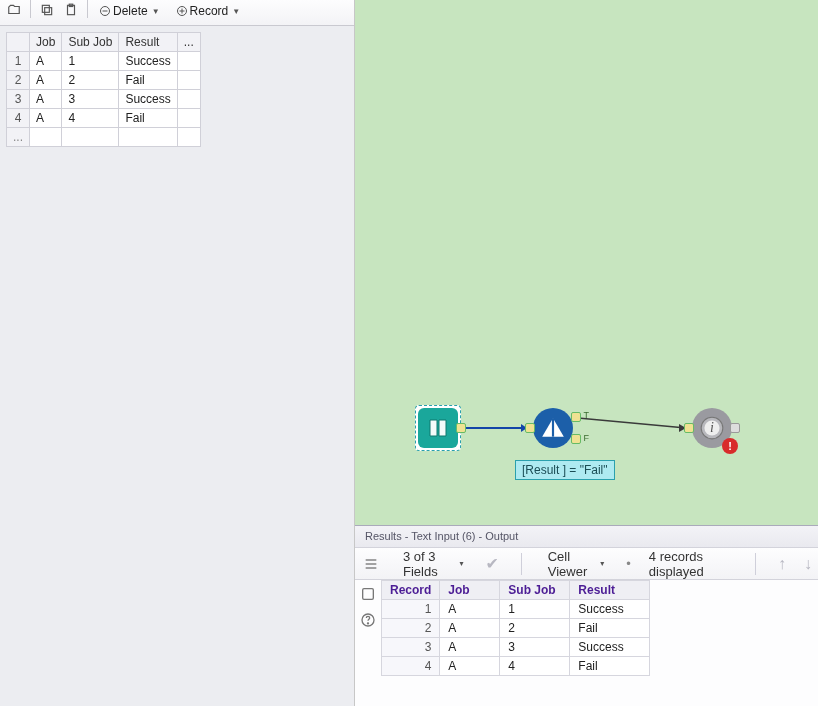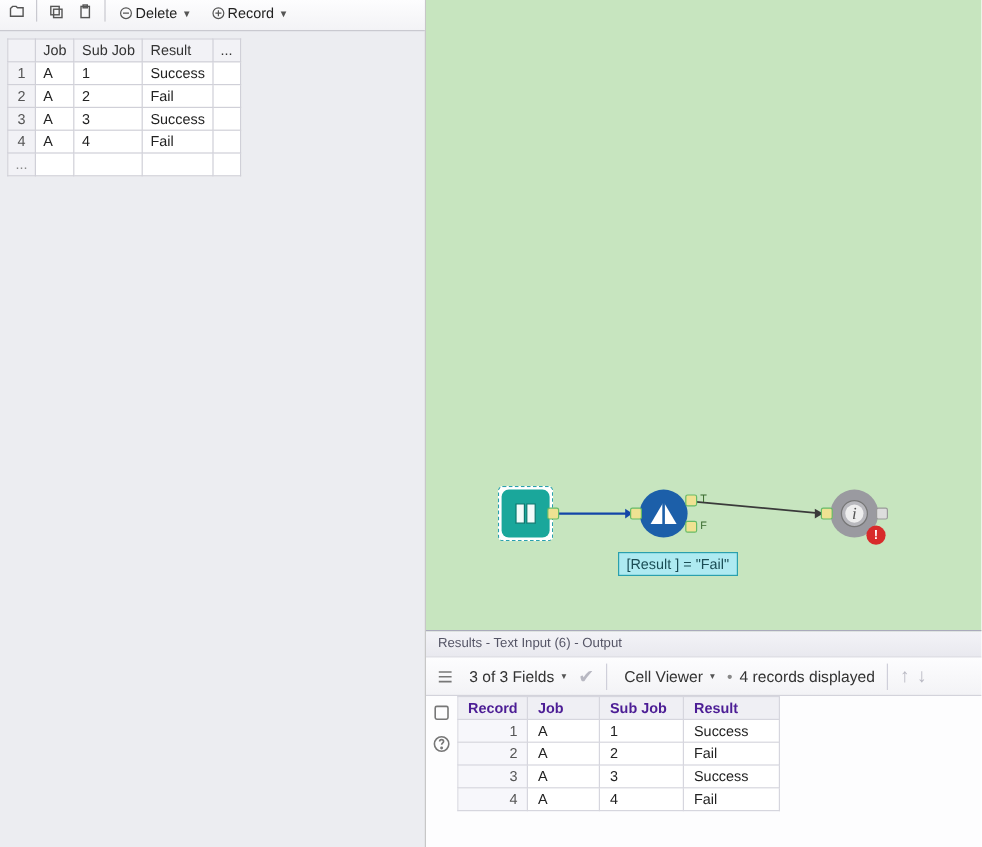--- a/index.html
+++ b/index.html
@@ -160,21 +160,21 @@
     padding:4px 10px;
     color:#556;
     background:linear-gradient(#f3f3f7,#e9e9ef);
     border-bottom:1px solid #d3d3db;
     font-size:11px;
   }
   .results-toolbar {
     height:32px;
     display:flex; align-items:center;
     padding:0 6px;
-    gap:6px;
+    gap:18px;
     border-bottom:1px solid #d3d3db;
     background:linear-gradient(#fdfdfe,#f3f3f6);
     font-size:13px;
     color:#333;
   }
   .results-toolbar .pill {
     display:flex;align-items:center; gap:4px;
     height:24px; padding:0 4px;
     cursor:pointer;
   }

